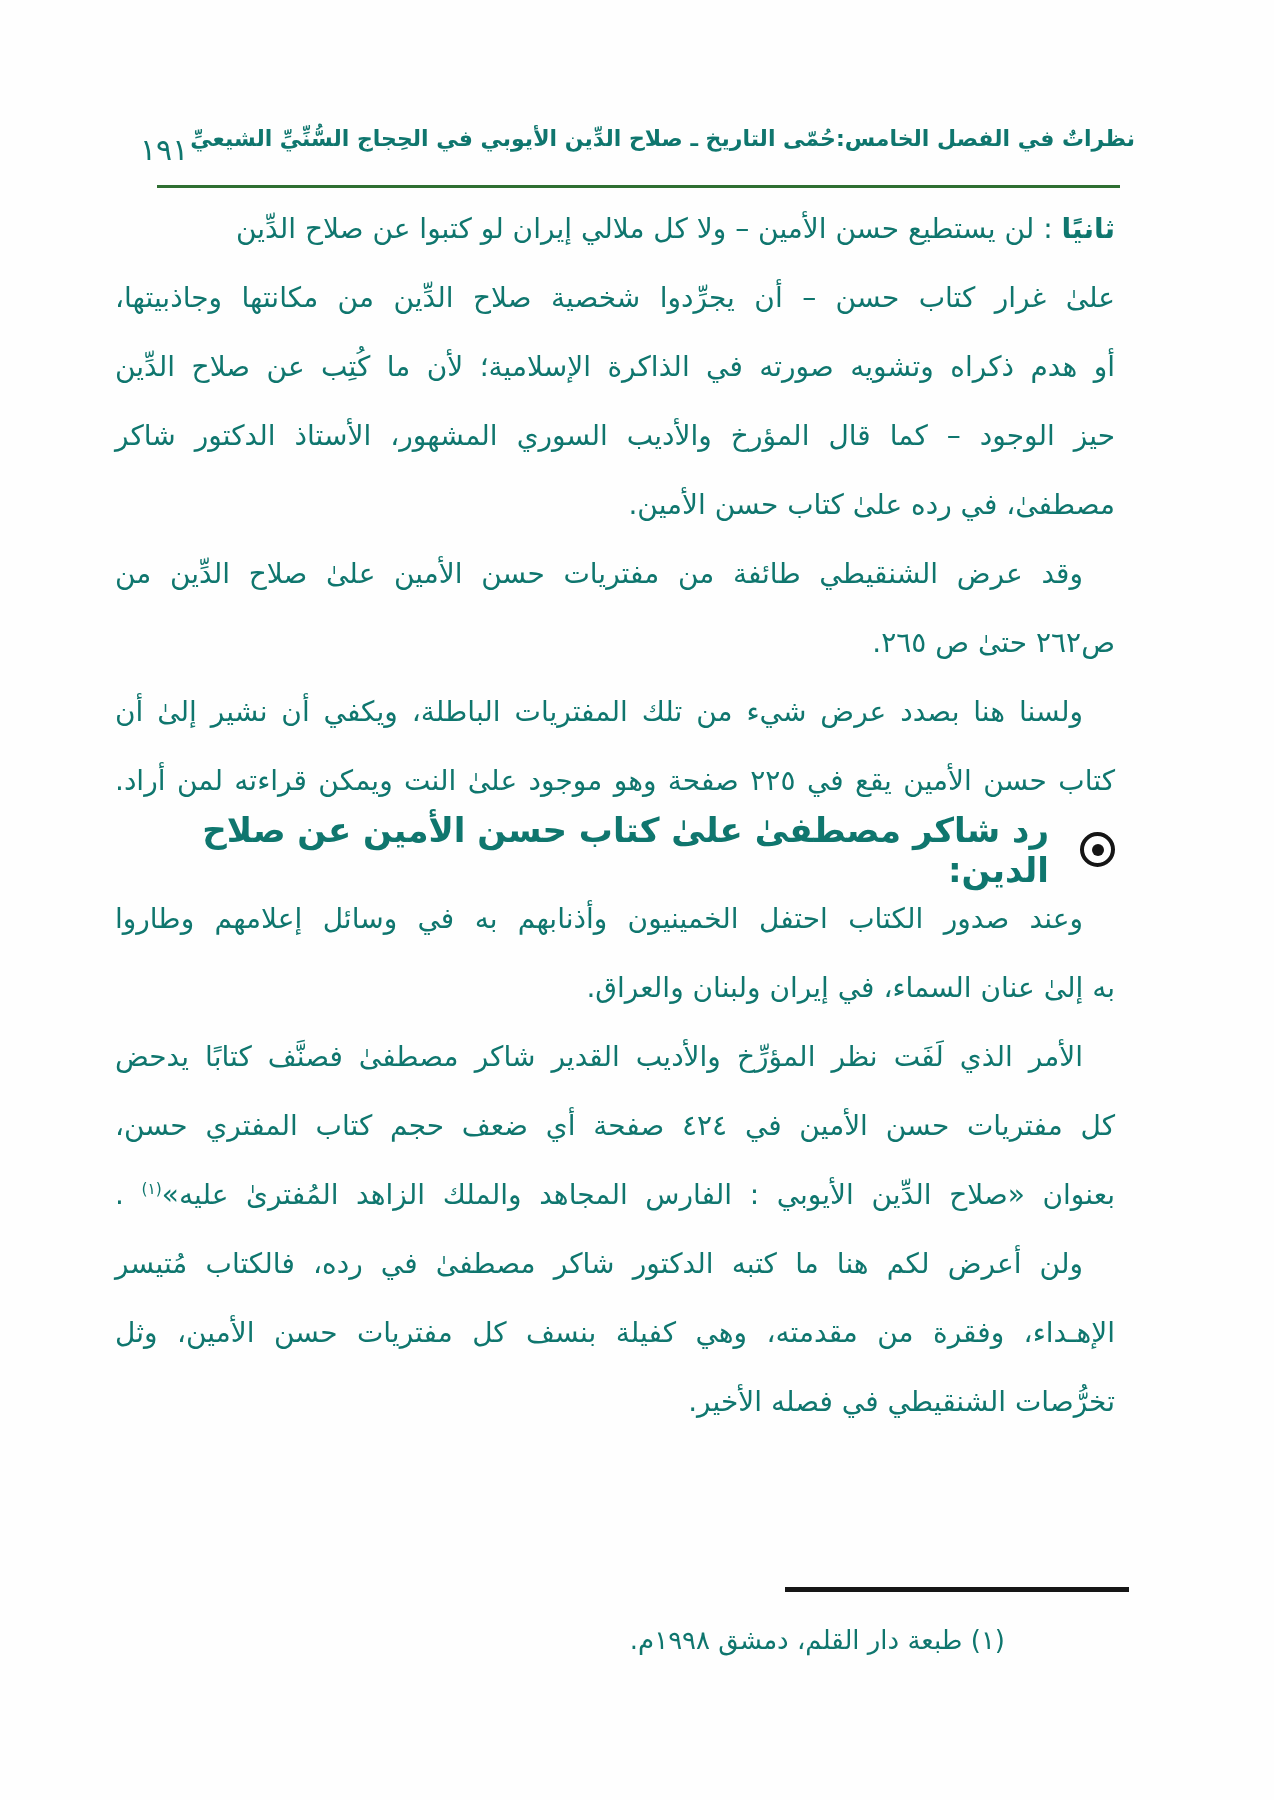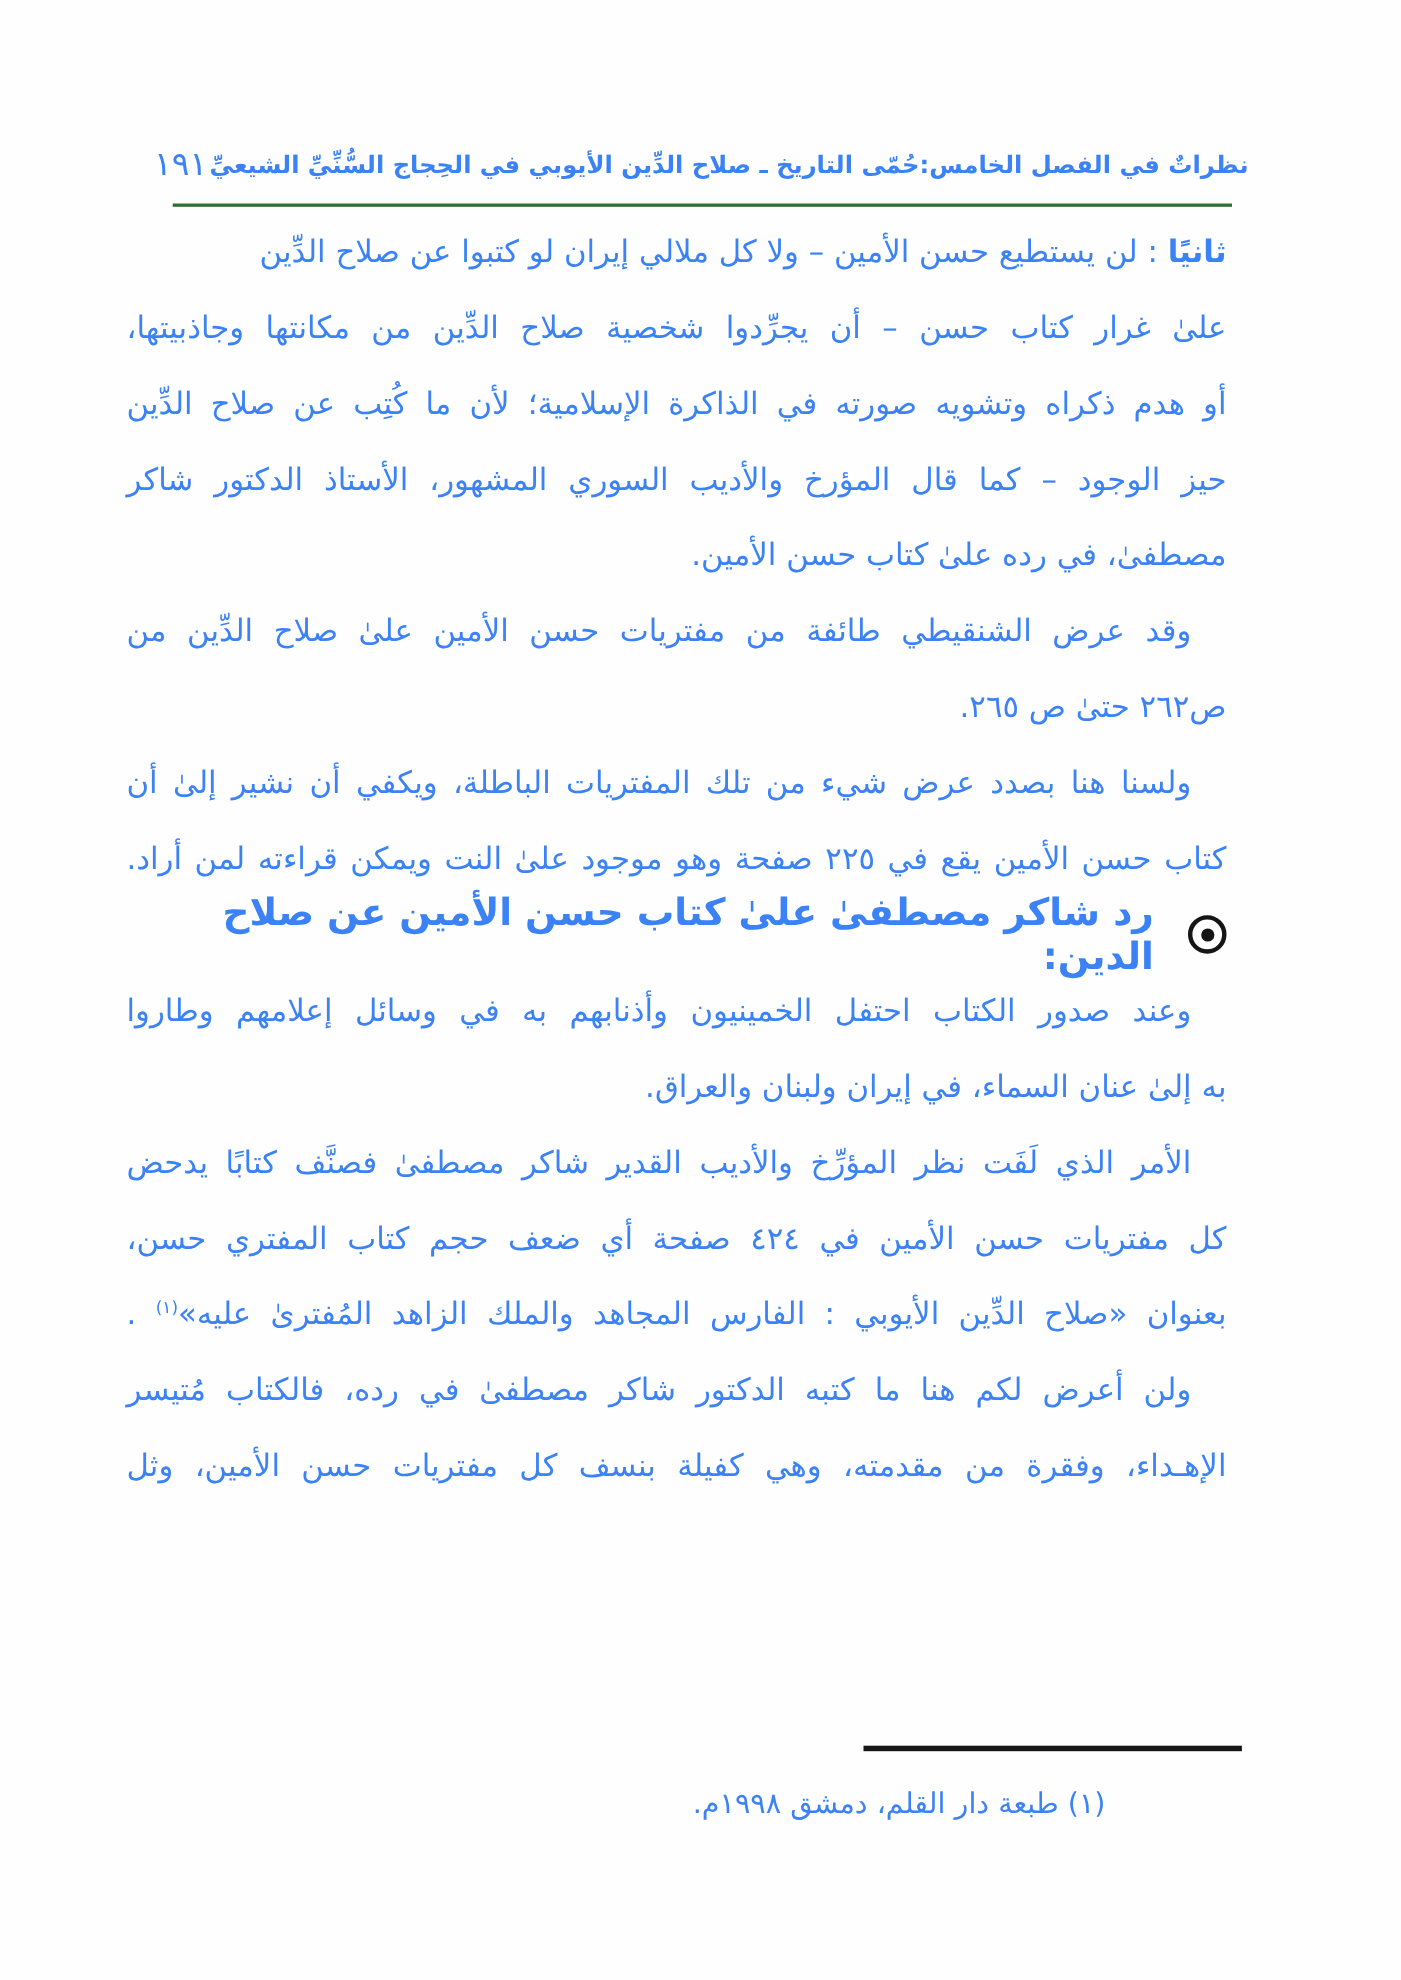--- a/index.html
+++ b/index.html
@@ -1,36 +1,36 @@
 <!DOCTYPE html>
 <html lang="ar"><head>
 <meta charset="utf-8">
 <style>
   html, body { margin: 0; padding: 0; background: #ffffff; }
   .page {
     position: relative;
     width: 1274px;
     height: 1800px;
     background: #fefefe;
-    color: #3b82f6;
+    color: #0f766e;
     font-family: "DejaVu Sans", sans-serif;
     overflow: hidden;
   }
   
   .pageno {
     position: absolute;
     top: 126px;
     left: 140px;
     font-size: 30px;
     line-height: 48px;
     letter-spacing: 6px;
   }
   .running-title {
     position: absolute;
-    top: 128px;
+    top: 116px;
     right: 139px;
     font-size: 22px;
     font-weight: 700;
     line-height: 46px;
     white-space: nowrap;
     text-align: right;
   }
   .header-rule {
     position: absolute;
     top: 185px;
@@ -151,20 +151,21 @@
 
     <p class="para">
       <span class="line first" style="display:block">الأمر الذي لَفَت نظر المؤرِّخ والأديب القدير شاكر مصطفىٰ فصنَّف كتابًا يدحض</span>
       <span class="line" style="display:block">كل مفتريات حسن الأمين في ٤٢٤ صفحة أي ضعف حجم كتاب المفتري حسن،</span>
       <span class="line" style="display:block"><span>بعنوان «صلاح الدِّين الأيوبي : الفارس المجاهد والملك الزاهد المُفترىٰ عليه»</span><sup class="fnref">(١)</sup><span> .</span></span>
     </p>
 
     <p class="para">
       <span class="line first" style="display:block">ولن أعرض لكم هنا ما كتبه الدكتور شاكر مصطفىٰ في رده، فالكتاب مُتيسر</span>
       <span class="line" style="display:block">الإهـداء، وفقرة من مقدمته، وهي كفيلة بنسف كل مفتريات حسن الأمين، وثل</span>
+      <span class="line end" style="display:block">تخرُّصات الشنقيطي في فصله الأخير.</span>
     </p>
 
   </main>
 
   <div class="footnote-rule"></div>
   <div class="footnote">(١) طبعة دار القلم، دمشق ١٩٩٨م.</div>
 
 </div>
 
 </body></html>

